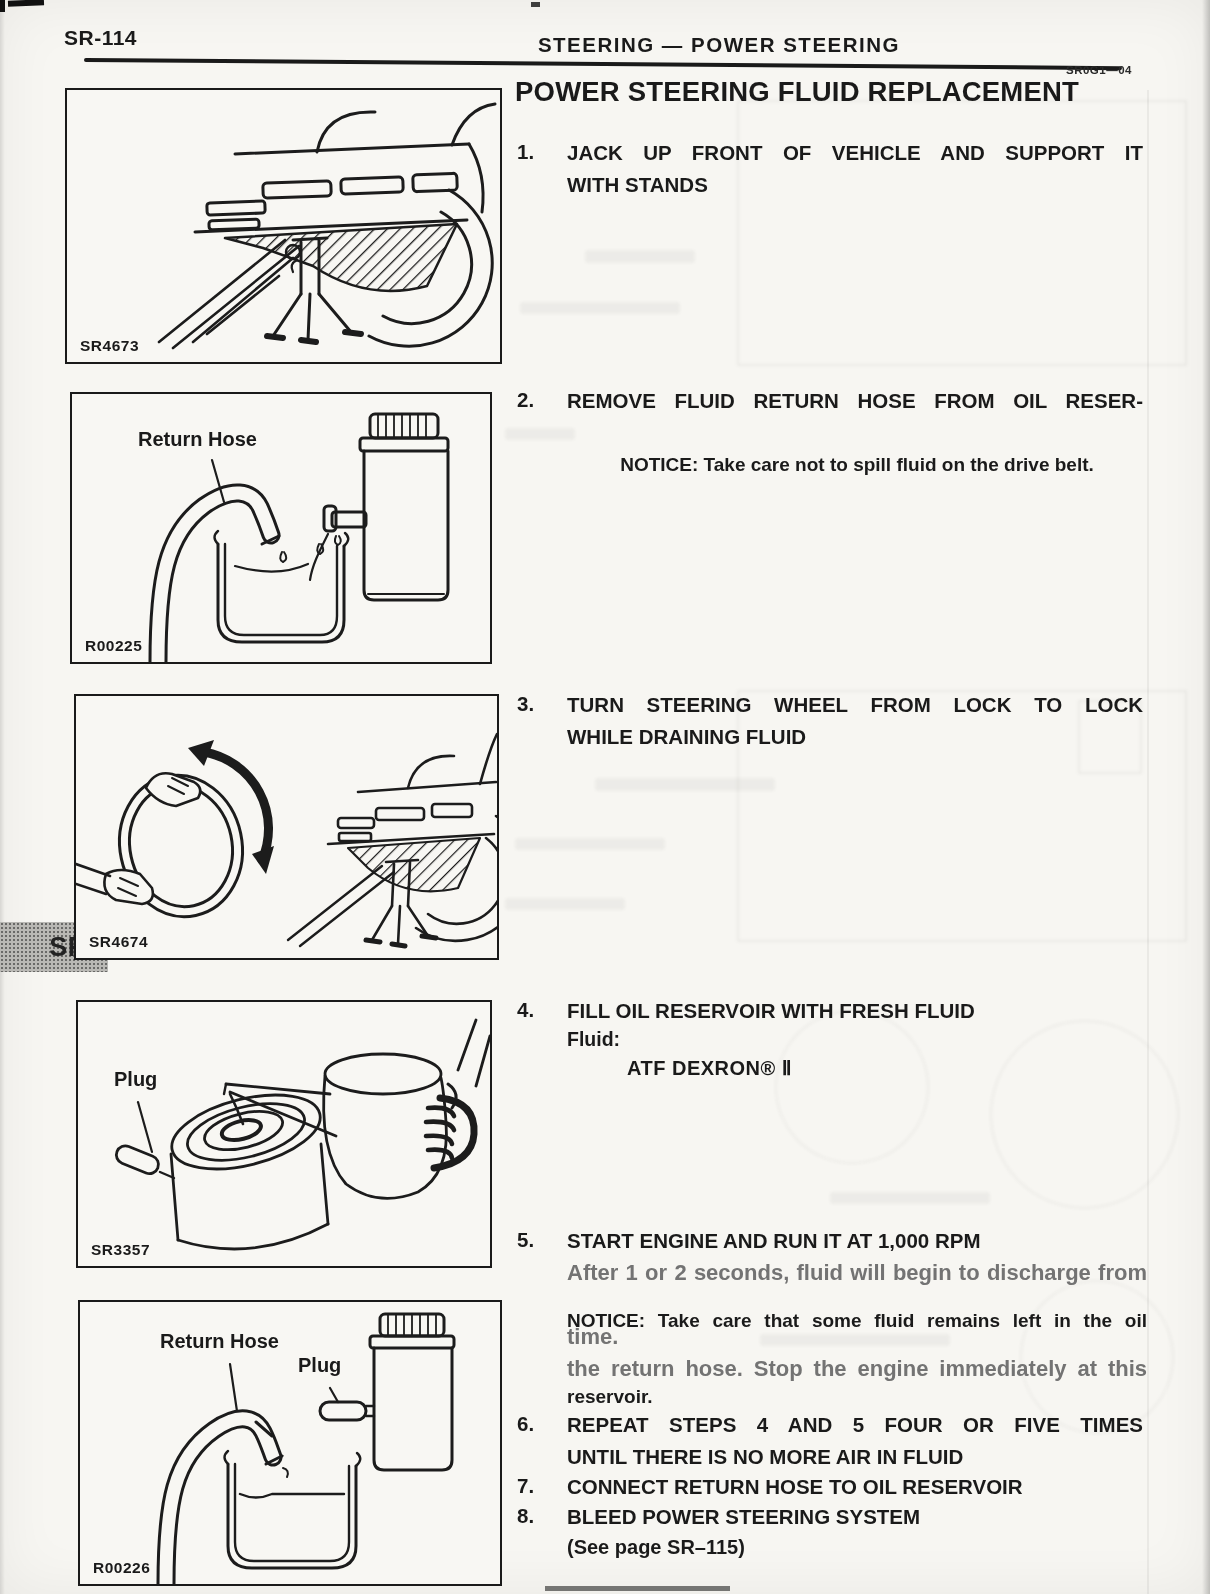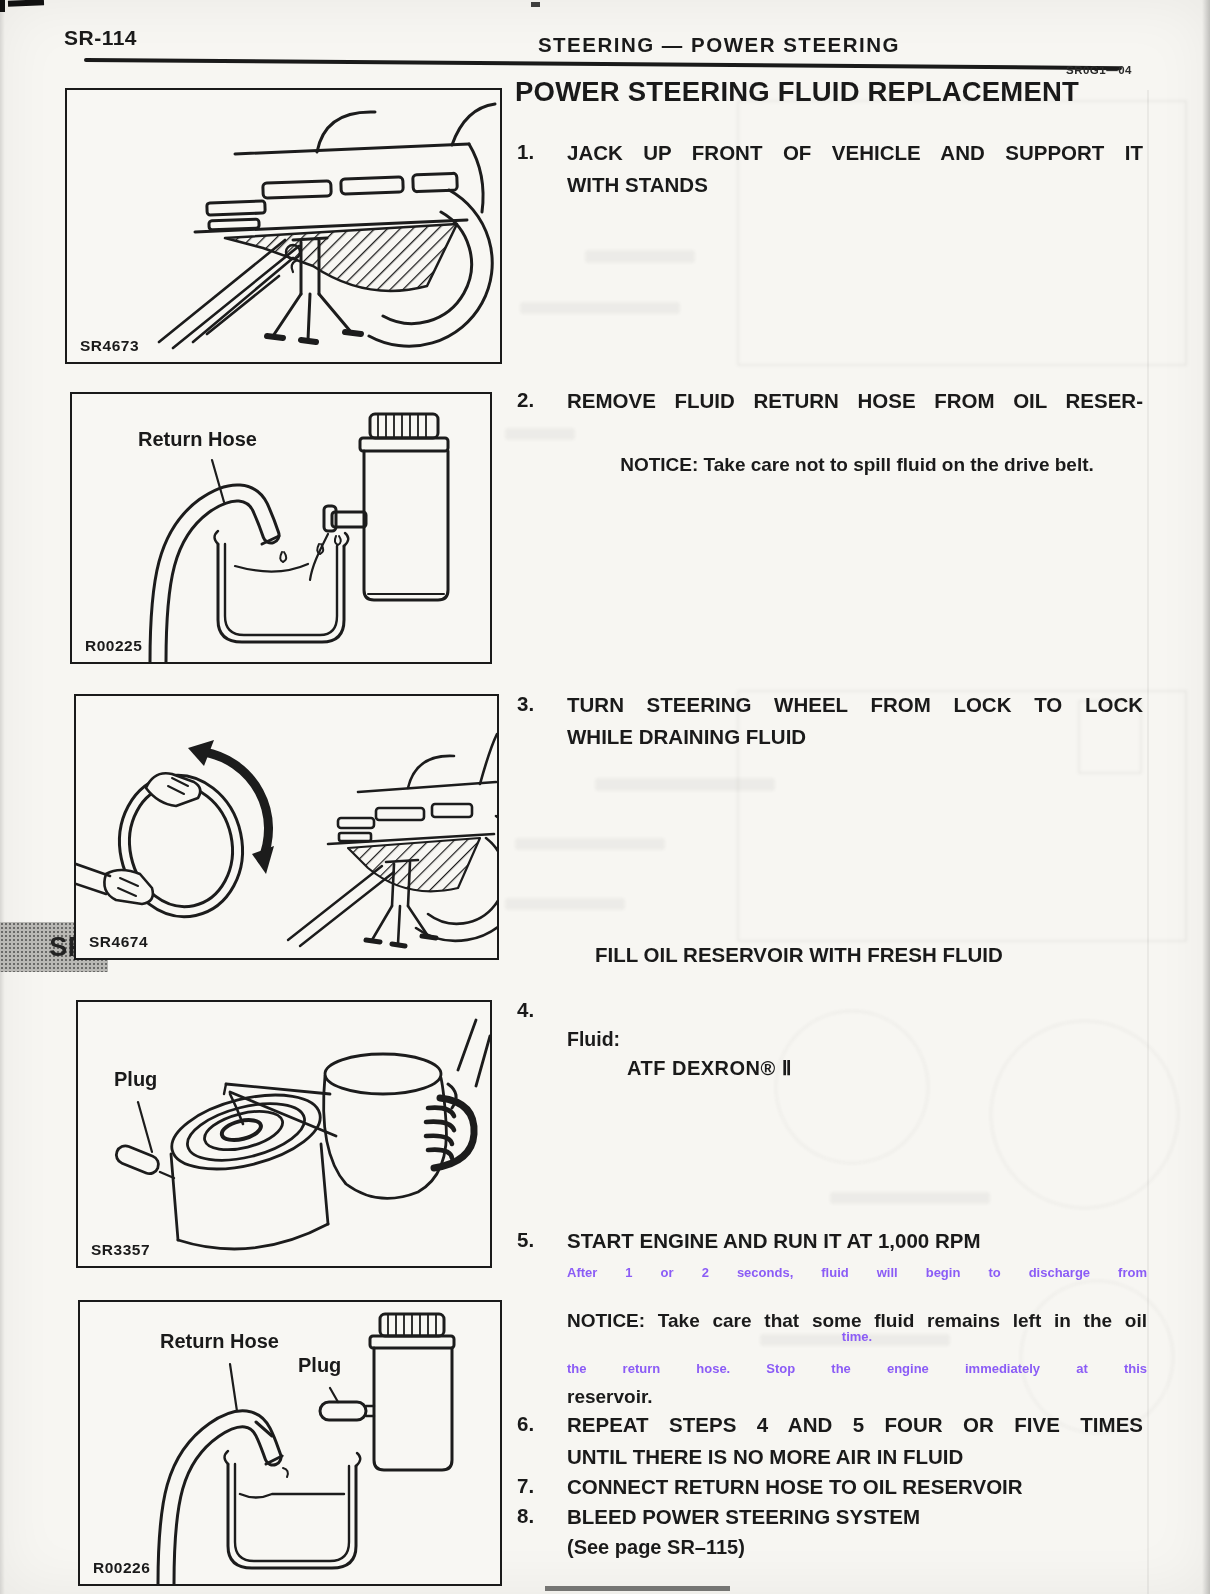--- a/index.html
+++ b/index.html
@@ -13,21 +13,21 @@
   
   .pageno{font-size:21px;font-weight:bold;letter-spacing:0.5px;}
   .section{font-size:20.5px;font-weight:bold;letter-spacing:1.5px;text-align:right;}
   .rule{background:#1a1a1a;transform:rotate(0.45deg);transform-origin:left center;border-radius:2px;}
   .doccode{font-size:11.5px;font-weight:bold;letter-spacing:0.5px;color:#2a2a2a;}
   .title{font-size:27.5px;font-weight:bold;letter-spacing:0.2px;white-space:nowrap;}
   
   .stepnum{font-size:20.5px;font-weight:bold;width:42px;}
   .hline{font-size:20.5px;font-weight:bold;width:576px;line-height:26px;white-space:nowrap;}
   .jl{white-space:normal;text-align:justify;text-align-last:justify;}
-  .body{font-size:13px;font-weight:bold;color:#8b5cf6;width:580px;line-height:25px;white-space:nowrap;}
+  .body{font-size:22px;font-weight:bold;color:#737373;width:580px;line-height:25px;white-space:nowrap;}
   .notice{font-size:19px;font-weight:bold;width:580px;line-height:25px;white-space:nowrap;}
   .sublabel{font-size:19.5px;font-weight:bold;}
   .fluidval{font-size:20px;font-weight:bold;letter-spacing:0.5px;}
   .seeref{font-size:20px;font-weight:bold;}
   
   .figure{border:2.5px solid #1a1a1a;background:#f8f7f3;}
   .figcode{position:absolute;left:13px;bottom:7px;font-size:15.5px;font-weight:bold;letter-spacing:0.5px;}
   .figlabel{position:absolute;font-size:20px;font-weight:bold;white-space:nowrap;}
   .figure svg{position:absolute;left:0;top:0;width:100%;height:100%;}
   
@@ -249,29 +249,29 @@
 
   <div class="abs stepnum" style="left:517px;top:388px;">2.</div>
   <div class="abs hline jl" style="left:567px;top:388px;">REMOVE FLUID RETURN HOSE FROM OIL RESER-</div>
   <div class="abs notice" style="left:567px;top:452px;text-align:center;">NOTICE: Take care not to spill fluid on the drive belt.</div>
 
   <div class="abs stepnum" style="left:517px;top:692px;">3.</div>
   <div class="abs hline jl" style="left:567px;top:692px;">TURN STEERING WHEEL FROM LOCK TO LOCK</div>
   <div class="abs hline" style="left:567px;top:724px;">WHILE DRAINING FLUID</div>
 
   <div class="abs stepnum" style="left:517px;top:998px;">4.</div>
-  <div class="abs hline" style="left:567px;top:942px;margin-left:28px;">FILL OIL RESERVOIR WITH FRESH FLUID</div>
+  <div class="abs hline" style="left:567px;top:998px;">FILL OIL RESERVOIR WITH FRESH FLUID</div>
   <div class="abs sublabel" style="left:567px;top:1028px;">Fluid:</div>
   <div class="abs fluidval" style="left:627px;top:1056px;">ATF DEXRON® Ⅱ</div>
 
   <div class="abs stepnum" style="left:517px;top:1228px;">5.</div>
   <div class="abs hline" style="left:567px;top:1228px;">START ENGINE AND RUN IT AT 1,000 RPM</div>
   <div class="abs body jl" style="left:567px;top:1260px;">After 1 or 2 seconds, fluid will begin to discharge from</div>
   <div class="abs body jl" style="left:567px;top:1356px;">the return hose. Stop the engine immediately at this</div>
-  <div class="abs body" style="left:567px;top:1324px;text-align:center;">time.</div>
+  <div class="abs body" style="left:567px;top:1324px;">time.</div>
   <div class="abs notice jl" style="left:567px;top:1308px;">NOTICE: Take care that some fluid remains left in the oil</div>
   <div class="abs notice" style="left:567px;top:1384px;">reservoir.</div>
 
   <div class="abs stepnum" style="left:517px;top:1412px;">6.</div>
   <div class="abs hline jl" style="left:567px;top:1412px;">REPEAT STEPS 4 AND 5 FOUR OR FIVE TIMES</div>
   <div class="abs hline" style="left:567px;top:1444px;">UNTIL THERE IS NO MORE AIR IN FLUID</div>
 
   <div class="abs stepnum" style="left:517px;top:1474px;">7.</div>
   <div class="abs hline" style="left:567px;top:1474px;">CONNECT RETURN HOSE TO OIL RESERVOIR</div>
 

